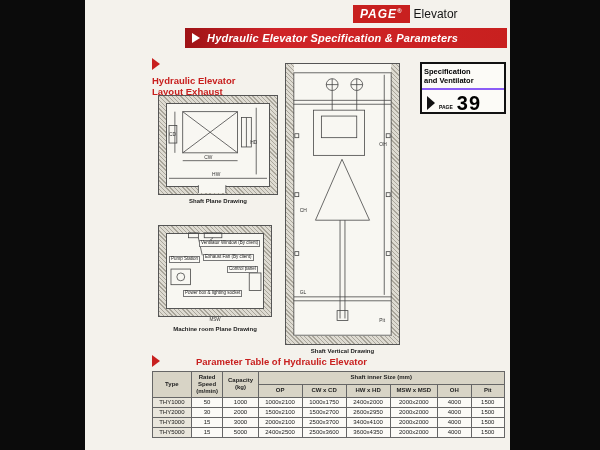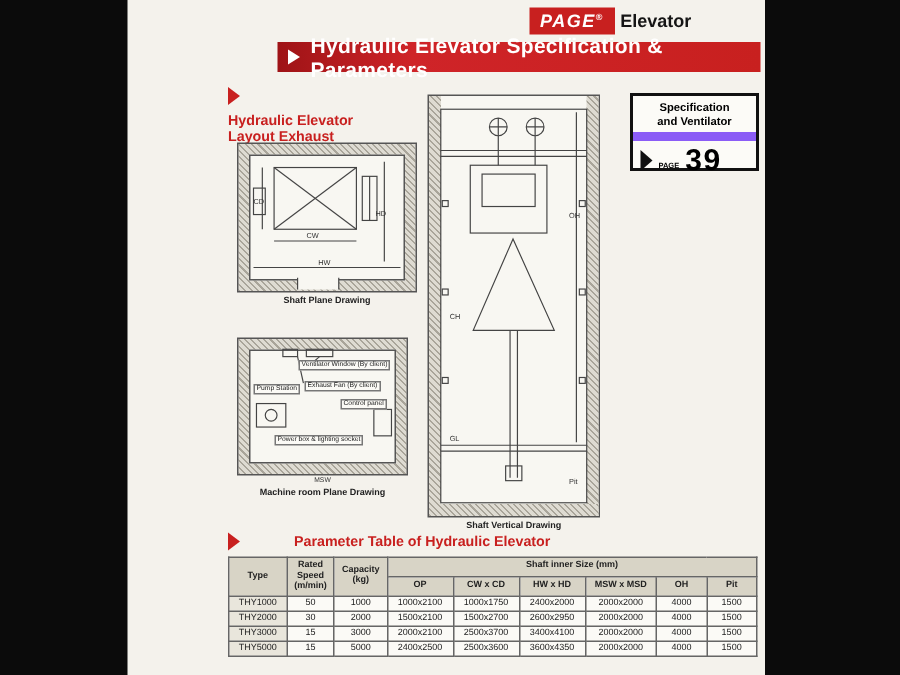--- a/index.html
+++ b/index.html
@@ -4,39 +4,39 @@
 <style>
   * { margin:0; padding:0; box-sizing:border-box; }
   body { font-family:"Liberation Sans", sans-serif; background:#000; }
   .stage { position:relative; width:600px; height:450px; background:#0b0b0b; overflow:hidden; }
   .page { position:absolute; left:85px; top:0; width:425px; height:450px; background:#f4f2ec; }
 
   
   .logo { position:absolute; left:268px; top:5px; display:flex; align-items:center; gap:4px; }
   .logo-box { background:#c8201f; color:#fff; font-weight:bold; font-style:italic; font-size:12px; padding:2px 7px; letter-spacing:1px; }
   .logo-box sup { font-size:6px; font-style:normal; }
-  .logo-suffix { font-weight:bold; font-size:12px; color:#151515; }
+  .logo-suffix { font-weight:normal; font-size:12px; color:#151515; }
 
   
   .banner { position:absolute; left:100px; top:28px; width:322px; height:20px;
     background:linear-gradient(90deg,#9e1316,#cf2428 28%,#c8201f); color:#fff;
     display:flex; align-items:center; gap:7px; padding-left:7px; }
   .banner-arrow { width:0; height:0; border-left:8px solid #fff; border-top:5px solid transparent; border-bottom:5px solid transparent; }
-  .banner-title { font-size:14px; font-weight:bold; letter-spacing:.2px; }
+  .banner-title { font-size:11px; font-weight:bold; letter-spacing:.2px;font-style:italic; }
 
   
   .red-arrow { width:0; height:0; border-left:8px solid #c8201f; border-top:6px solid transparent; border-bottom:6px solid transparent; flex:none; }
   .layout-heading { position:absolute; left:67px; top:58px; display:flex; gap:5px;flex-direction:column; }
   .layout-heading-text { color:#c8201f; font-weight:bold; font-size:9.5px; line-height:1.2; }
   .param-heading { position:absolute; left:67px; top:355px; display:flex; align-items:center; gap:5px; }
   .param-heading-text { color:#c8201f; font-weight:bold; font-size:9.5px;padding-left:31px; }
 
   
   .spec-box { position:absolute; left:335px; top:62px; width:86px; height:52px; border:2px solid #111; background:#fcfbf7; }
-  .spec-box-title { font-size:7.5px; font-weight:bold; text-align:center; padding:3px 2px 2px; border-bottom:6px solid #8b5cf6; line-height:1.25; }
+  .spec-box-title { font-size:7.5px; font-weight:bold; text-align:left; padding:3px 2px 2px; border-bottom:2px solid #8b5cf6; line-height:1.25; }
   .spec-box-bottom { display:flex; align-items:center; gap:4px; padding:3px 5px 0; }
   .spec-chevron { width:0; height:0; border-left:8px solid #111; border-top:7px solid transparent; border-bottom:7px solid transparent; }
   .page-label { font-size:5px; font-weight:bold; margin-top:8px; }
   .page-number { font-size:20px; font-weight:bold; letter-spacing:1px; line-height:1; }
 
   
   .hatch { background:repeating-linear-gradient(45deg,#a9a59a 0,#a9a59a 1px,#dedbd2 1px,#dedbd2 3px); }
   .drawing { position:absolute; border:1px solid #555; }
   .drawing .inner { position:absolute; inset:7px; background:#f8f7f2; border:1px solid #555; }
   .shaft-plane { left:73px; top:95px; width:120px; height:100px; }

